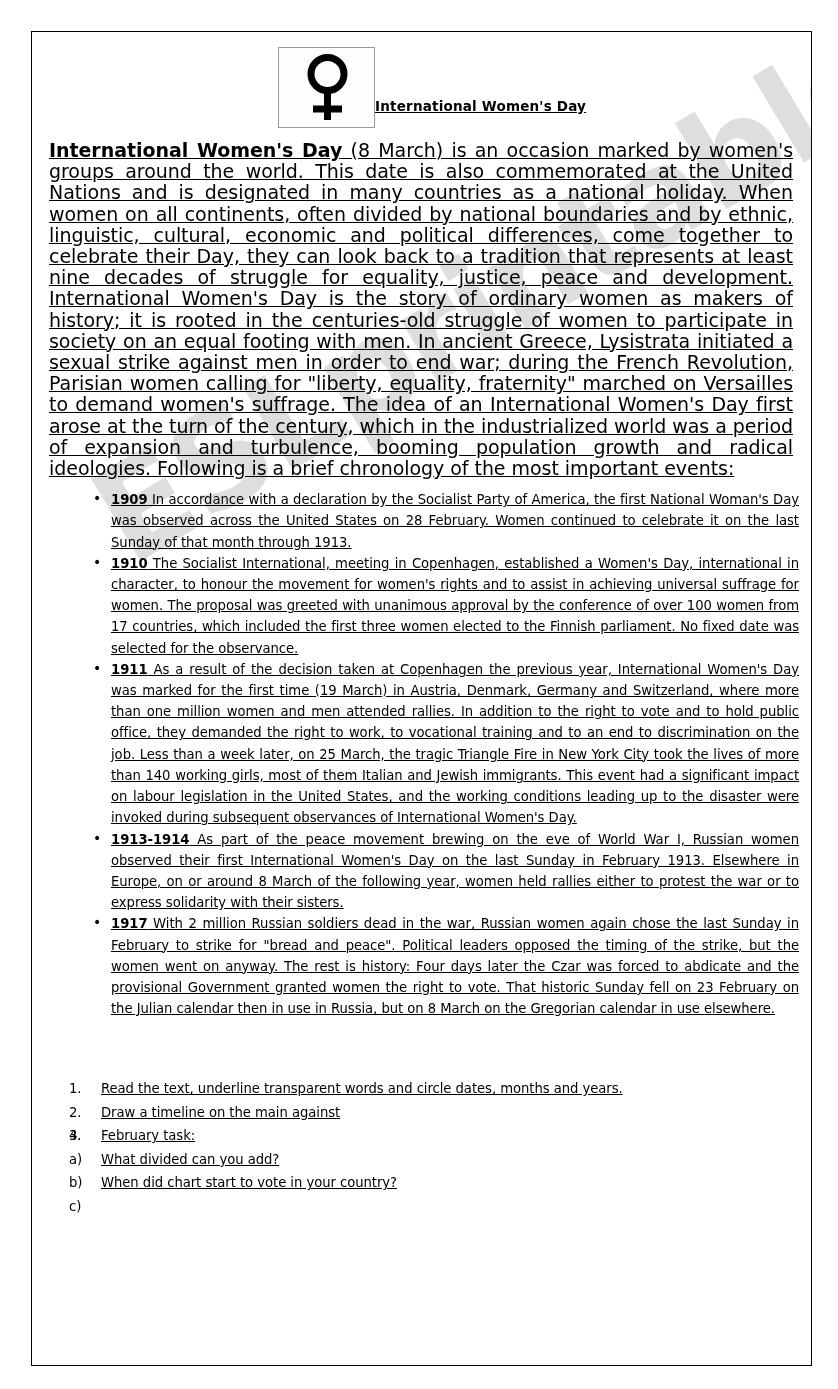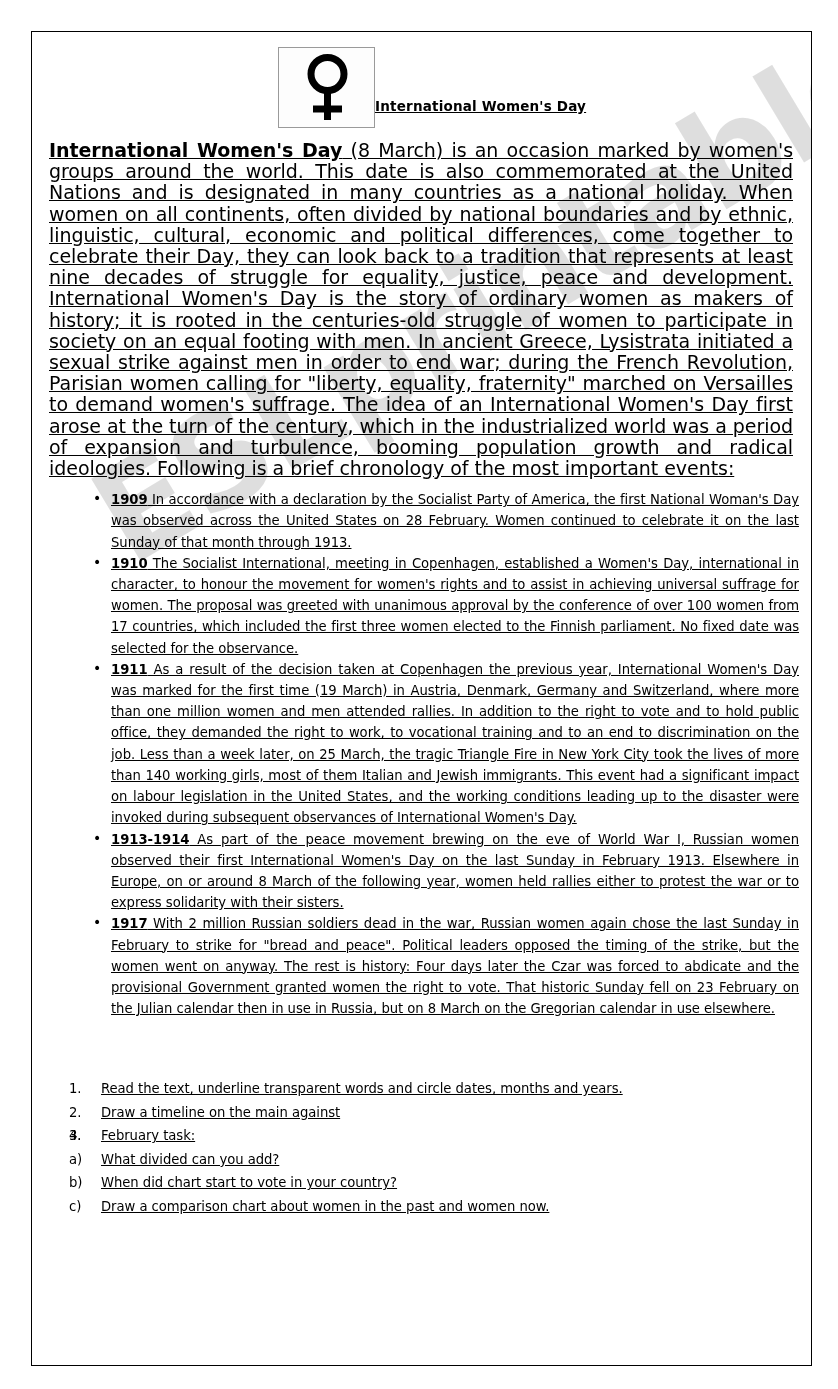--- a/index.html
+++ b/index.html
@@ -192,17 +192,17 @@
       <li><span class="yr">1917</span><span> With 2 million Russian soldiers dead in the war, Russian women again chose the last Sunday in February to strike for "bread and peace". Political leaders opposed the timing of the strike, but the women went on anyway. The rest is history: Four days later the Czar was forced to abdicate and the provisional Government granted women the right to vote. That historic Sunday fell on 23 February on the Julian calendar then in use in Russia, but on 8 March on the Gregorian calendar in use elsewhere.</span></li>
     </ul>
 
     <ol class="tasks">
       <li><span class="marker">1.</span><span> Read the text, underline transparent words and circle dates, months and years.</span></li>
       <li><span class="marker">2.</span><span>Draw a timeline on the main against</span></li>
       <li><span class="marker">3.</span></li>
       <li><span class="marker">4.</span><span>February task:</span></li>
       <li class="sub"><span class="marker">a)</span><span>What divided can you add?</span></li>
       <li class="sub"><span class="marker">b)</span><span>When did chart start to vote in your country?</span></li>
-      <li class="sub"><span class="marker">c)</span><span>Draw a comparison chart about women in the past and women now.</span></li>
+      <li class="sub"><span class="marker">c)</span></li>
     </ol>
 
   </div>
 </div>
 
 </body></html>

